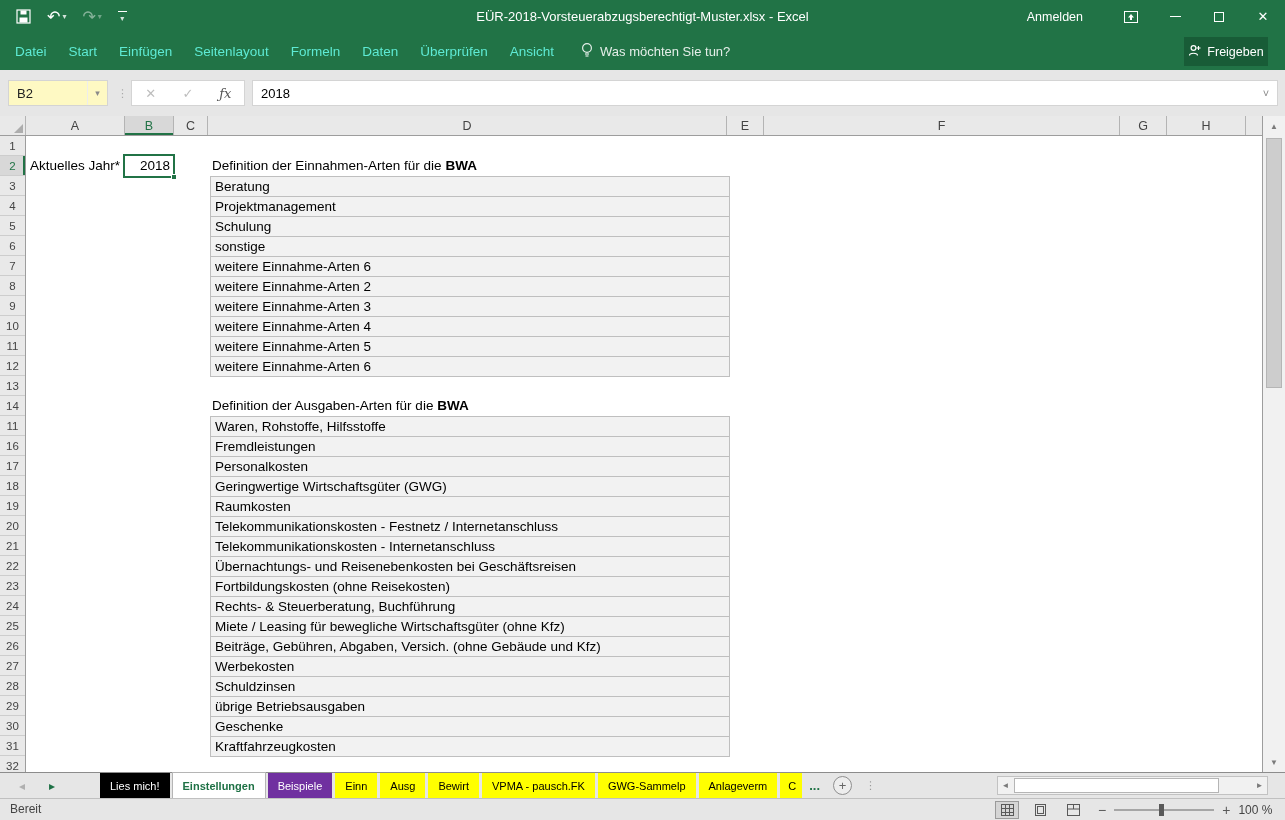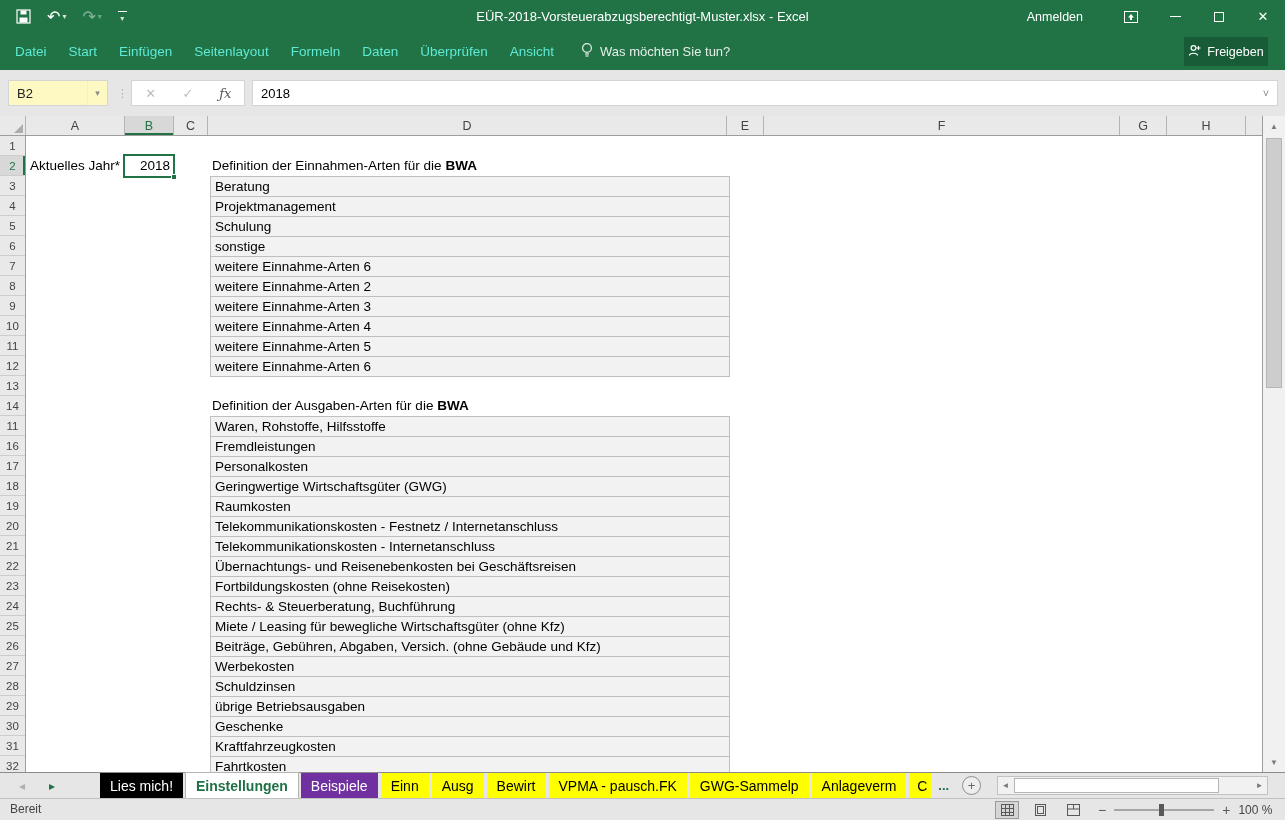--- a/index.html
+++ b/index.html
@@ -67,21 +67,21 @@
   .vs-btn{position:absolute;left:1px;right:1px;height:20px;display:flex;align-items:center;justify-content:center;color:#7a7a7a;font-size:8px;background:#f1f1f1;}
   .vs-up{top:0;}
   .vs-down{bottom:0;}
   .vs-thumb{position:absolute;left:3px;right:3px;top:22px;height:250px;background:#cdcdcd;border:1px solid #b5b5b5;}
   
   .sheetbar{position:absolute;left:0;top:772px;width:1285px;height:26px;background:#e6e6e6;border-top:1px solid #8c8c8c;}
   .nav-arrow{position:absolute;top:0;height:100%;width:28px;display:flex;align-items:center;justify-content:center;font-size:12px;}
   .nav-arrow.left{left:8px;color:#b0b0b0;}
   .nav-arrow.right{left:38px;color:#1e7145;}
   .tabs{position:absolute;left:100px;top:0;height:25px;display:flex;gap:3px;align-items:stretch;}
-  .stab{padding:0 10px;display:flex;align-items:center;font-size:14px;white-space:nowrap;cursor:default;}
+  .stab{padding:0 10px;display:flex;align-items:center;font-size:11px;white-space:nowrap;cursor:default;}
   .stab.black{background:#000;color:#fff;}
   .stab.active{background:#fff;color:#1e7145;font-weight:bold;box-shadow:0 0 0 1px #b5b5b5;}
   .stab.purple{background:#7030a0;color:#fff;}
   .stab.yellow{background:#ffff00;color:#000;}
   .stab.clip{width:22px;overflow:hidden;padding:0 0 0 8px;}
   .tab-ellipsis{display:flex;align-items:center;color:#1e7145;font-weight:bold;font-size:13px;padding:0 4px;}
   .addsheet{align-self:center;width:19px;height:19px;border-radius:50%;border:1px solid #8f8f8f;color:#666;display:flex;align-items:center;justify-content:center;font-size:13px;margin-left:6px;background:#ededed;}
   .sb-dots{display:flex;align-items:center;color:#9a9a9a;font-size:11px;padding:0 10px;}
   .hscroll{position:absolute;left:997px;top:3px;width:271px;height:19px;display:flex;border:1px solid #c2c2c2;background:#f1f1f1;}
   .hs-btn{width:15px;display:flex;align-items:center;justify-content:center;color:#7a7a7a;font-size:8px;}
@@ -276,21 +276,20 @@
       <div class="ditem" style="top: 420px;">Übernachtungs- und Reisenebenkosten bei Geschäftsreisen</div>
       <div class="ditem" style="top: 440px;">Fortbildungskosten (ohne Reisekosten)</div>
       <div class="ditem" style="top: 460px;">Rechts- &amp; Steuerberatung, Buchführung</div>
       <div class="ditem" style="top: 480px;">Miete / Leasing für bewegliche Wirtschaftsgüter (ohne Kfz)</div>
       <div class="ditem" style="top: 500px;">Beiträge, Gebühren, Abgaben, Versich. (ohne Gebäude und Kfz)</div>
       <div class="ditem" style="top: 520px;">Werbekosten</div>
       <div class="ditem" style="top: 540px;">Schuldzinsen</div>
       <div class="ditem" style="top: 560px;">übrige Betriebsausgaben</div>
       <div class="ditem" style="top: 580px;">Geschenke</div>
       <div class="ditem" style="top: 600px;">Kraftfahrzeugkosten</div>
-      <div class="ditem" style="top: 620px;">Fahrtkosten</div>
     </div>
 
   <div class="vscroll">
     <div class="vs-btn vs-up">▲</div>
     <div class="vs-thumb"></div>
     <div class="vs-btn vs-down">▼</div>
   </div>
 
   <div class="sheetbar">
     <span class="nav-arrow left">◂</span>

